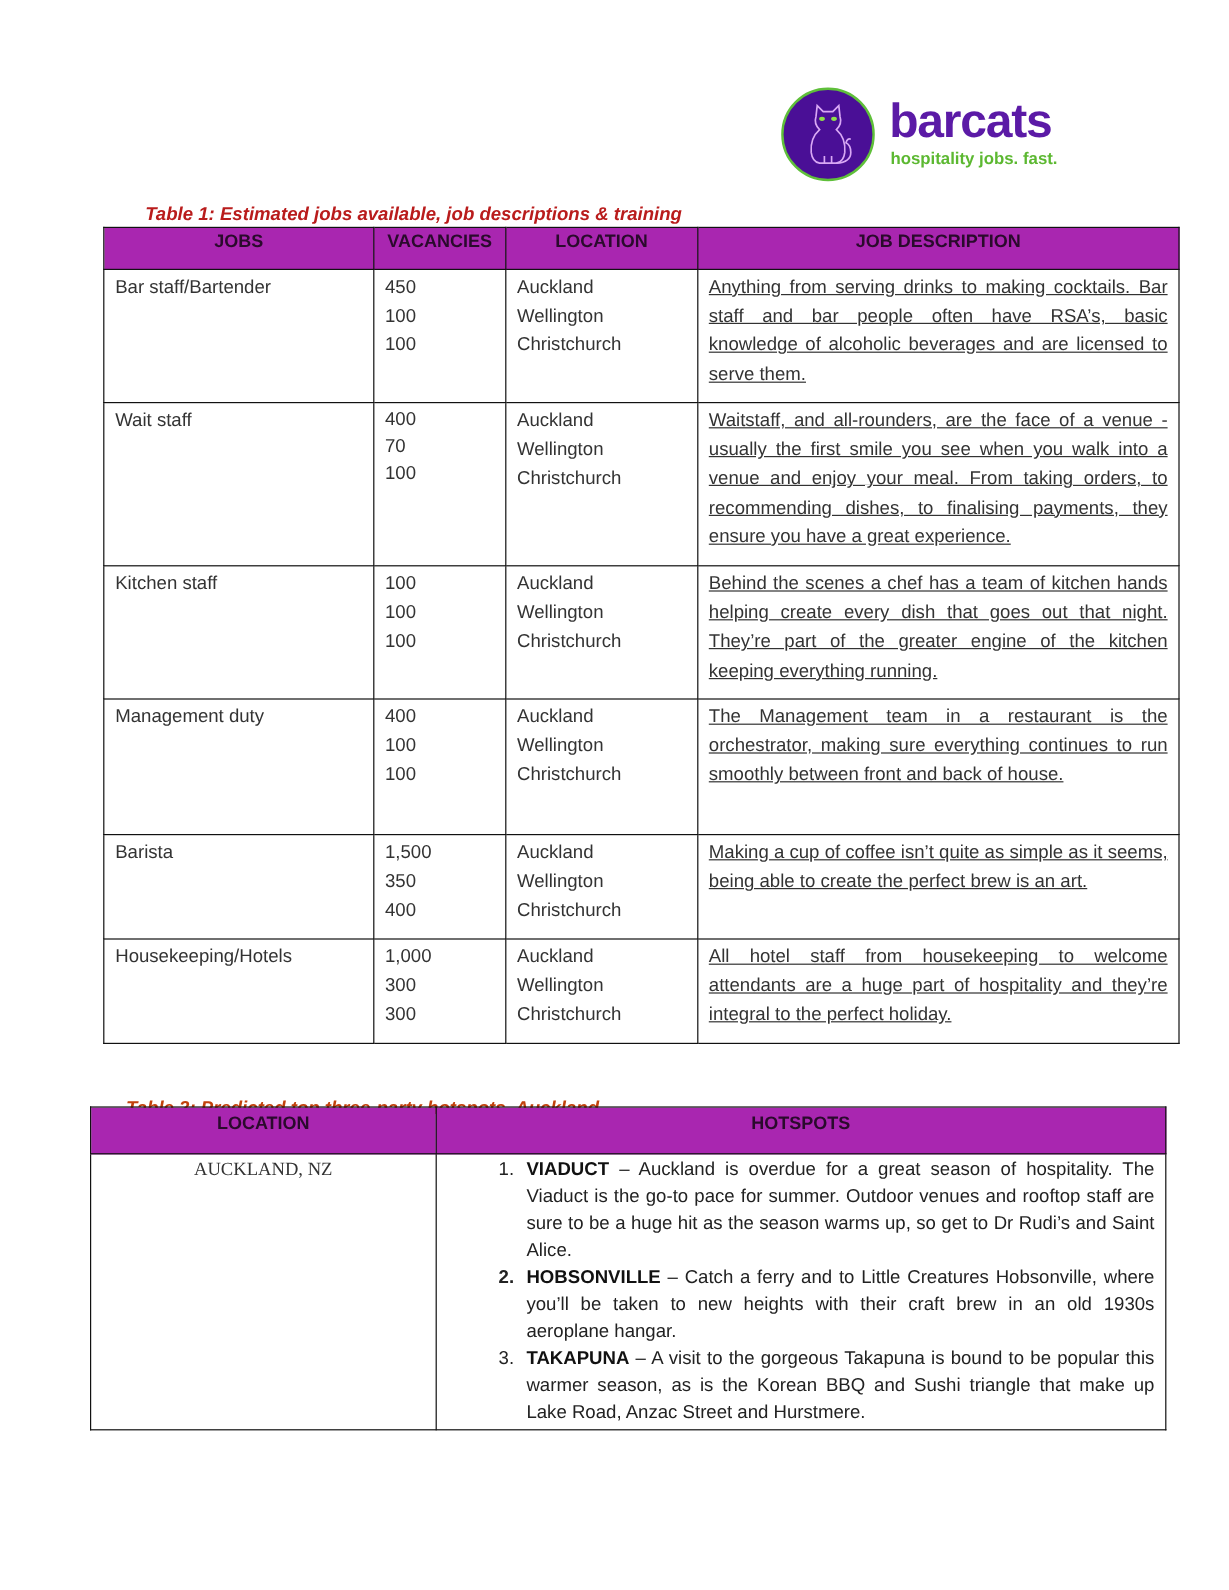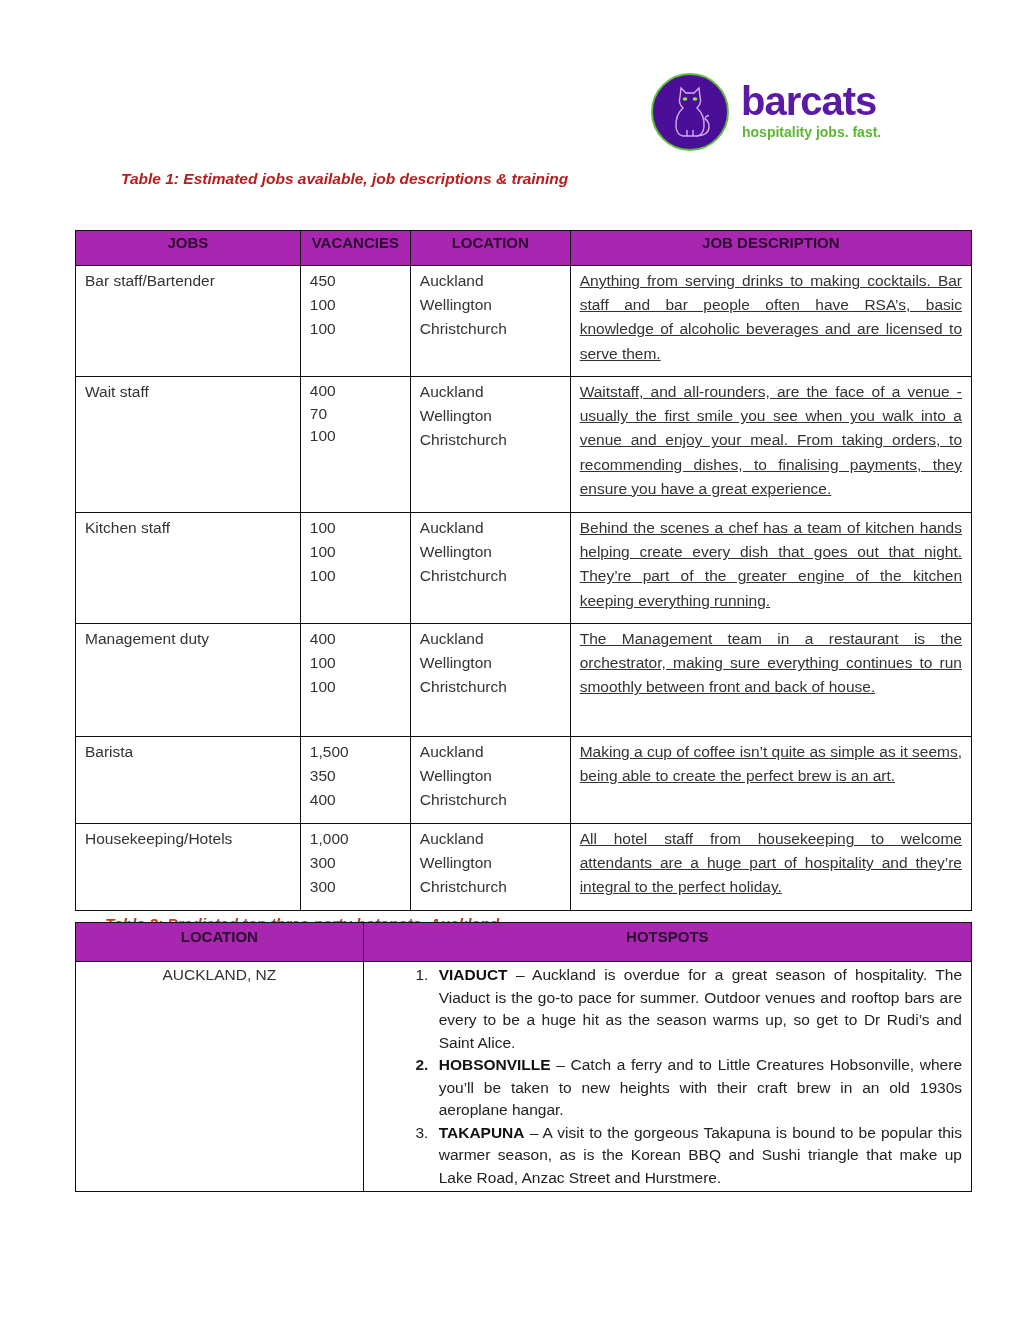--- a/index.html
+++ b/index.html
@@ -15,28 +15,28 @@
               color: #5cb831; line-height: 14px; }
 
   .caption { position: absolute; font-style: italic; font-weight: bold; font-size: 15.5px; color: #b91c1c; }
   .cap1 { left: 121px; top: 170px; }
   .cap2 { left: 105px; top: 887px; color: #c2410c; margin-top: 28px; }
 
   table { position: absolute; border-collapse: collapse; font-size: 15.5px; color: #333; }
   table td, table th { border: 1.5px solid #111; vertical-align: top; }
   th { background: #a926b0; color: #2a0a2c; font-weight: bold; font-size: 15px; text-align: center;
        padding: 3px 6px 0 6px; }
-  .t1 { left: 75px; top: 189px; width: 897px; margin-top: 41px; }
+  .t1 { left: 86px; top: 189px; width: 897px; }
   .t1 th { height: 35px; box-sizing: border-box; }
   .t1 td { padding: 3px 9px 6px 9px; line-height: 24.2px; }
   .t1 td.desc { text-align: justify; padding-right: 9px; text-decoration: underline; }
   .t2 { left: 75px; top: 922px; width: 897px; }
   .t2 th { height: 39px; box-sizing: border-box; padding-top: 5px; }
   .t2 td { padding: 2px 9px 2px 9px; line-height: 22.5px; }
-  .t2 td.loc { text-align: center; }
+  .t2 td.loc { text-align: center; font-family: Liberation Serif, serif; }
   ol.hot { margin: 0; padding-left: 60px; color: #222; }
   ol.hot li { text-align: justify; padding-left: 6px; }
   ol.hot li::marker { font-weight: normal; }
   ol.hot li.boldnum::marker { font-weight: bold; }
   .kw { font-weight: bold; color: #111; }
   .line { display: block; }
 </style>
 </head>
 <body>
 
@@ -166,20 +166,20 @@
     </colgroup>
   <tbody>
       <tr>
     <th>LOCATION</th>
     <th>HOTSPOTS</th>
   </tr>
   <tr>
     <td class="loc">AUCKLAND, NZ</td>
     <td>
       <ol class="hot">
-        <li><span class="kw">VIADUCT</span><span> – Auckland is overdue for a great season of hospitality. The Viaduct is the go-to pace for summer. Outdoor venues and rooftop bars are every to be a huge hit as the season warms up, so get to Dr Rudi’s and Saint Alice.</span></li>
+        <li><span class="kw">VIADUCT</span><span> – Auckland is overdue for a great season of hospitality. The Viaduct is the go-to pace for summer. Outdoor venues and rooftop staff are sure to be a huge hit as the season warms up, so get to Dr Rudi’s and Saint Alice.</span></li>
         <li class="boldnum"><span class="kw">HOBSONVILLE</span><span> – Catch a ferry and to Little Creatures Hobsonville, where you’ll be taken to new heights with their craft brew in an old 1930s aeroplane hangar.</span></li>
         <li><span class="kw">TAKAPUNA</span><span> – A visit to the gorgeous Takapuna is bound to be popular this warmer season, as is the Korean BBQ and Sushi triangle that make up Lake Road, Anzac Street and Hurstmere.</span></li>
       </ol>
     </td>
   </tr>
 </tbody>
   </table>
 
 </body></html>

